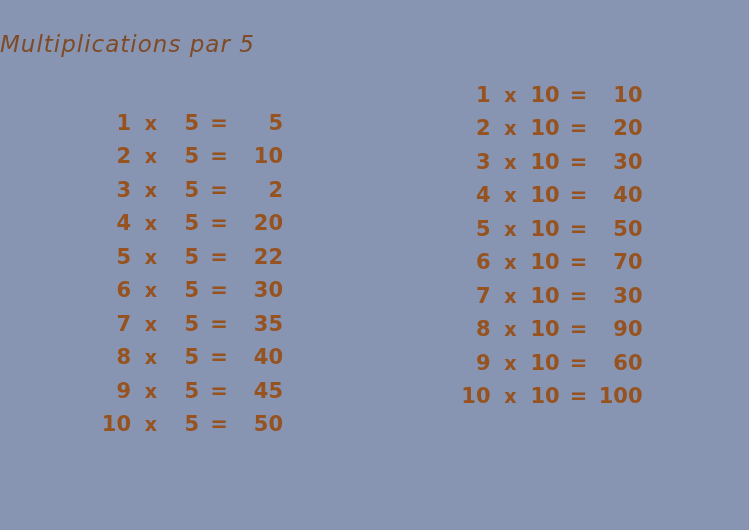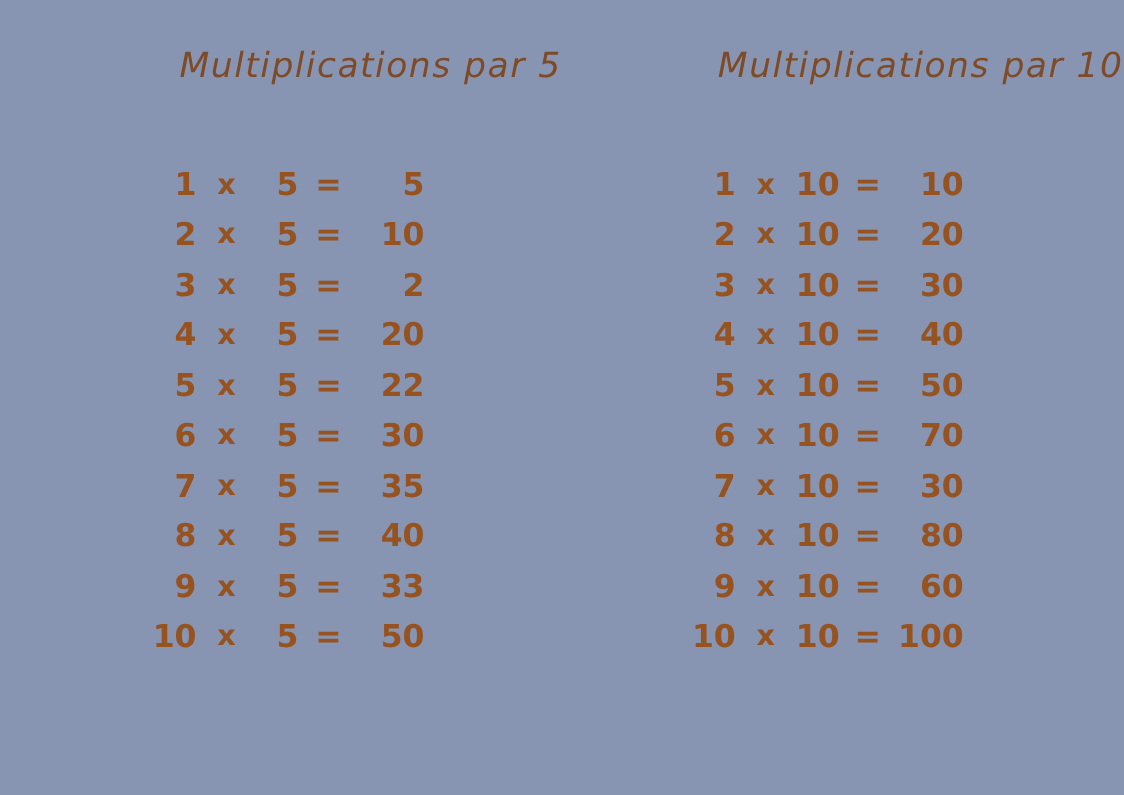--- a/index.html
+++ b/index.html
@@ -17,21 +17,21 @@
   .page {
     width: 749px;
     height: 530px;
     display: flex;
   }
   .col {
     width: 50%;
     padding-top: 30px;
   }
   .title {
-    text-align: right;
+    text-align: left;
     font-size: 23px;
     line-height: 28px;
     letter-spacing: 1px;
     color: var(--title-color);
     font-weight: normal;
     font-style: italic;
   }
   .rows {
     width: max-content;
     margin-top: 48px;
@@ -116,33 +116,32 @@
           <span class="cell c-op">x</span>
           <span class="cell c-b">5</span>
           <span class="cell c-eq">=</span>
           <span class="cell c-res">40</span>
         </div>
         <div class="row">
           <span class="cell c-a">9</span>
           <span class="cell c-op">x</span>
           <span class="cell c-b">5</span>
           <span class="cell c-eq">=</span>
-          <span class="cell c-res">33</span>
+          <span class="cell c-res">45</span>
         </div>
         <div class="row">
           <span class="cell c-a">10</span>
           <span class="cell c-op">x</span>
           <span class="cell c-b">5</span>
           <span class="cell c-eq">=</span>
           <span class="cell c-res">50</span>
         </div>
       </div>
   </div>
   <div class="col col-right">
-    <div class="title">Multiplications par 10</div>
     <div class="rows">
         <div class="row">
           <span class="cell c-a">1</span>
           <span class="cell c-op">x</span>
           <span class="cell c-b">10</span>
           <span class="cell c-eq">=</span>
           <span class="cell c-res">10</span>
         </div>
         <div class="row">
           <span class="cell c-a">2</span>
@@ -184,21 +183,21 @@
           <span class="cell c-op">x</span>
           <span class="cell c-b">10</span>
           <span class="cell c-eq">=</span>
           <span class="cell c-res">30</span>
         </div>
         <div class="row">
           <span class="cell c-a">8</span>
           <span class="cell c-op">x</span>
           <span class="cell c-b">10</span>
           <span class="cell c-eq">=</span>
-          <span class="cell c-res">80</span>
+          <span class="cell c-res">90</span>
         </div>
         <div class="row">
           <span class="cell c-a">9</span>
           <span class="cell c-op">x</span>
           <span class="cell c-b">10</span>
           <span class="cell c-eq">=</span>
           <span class="cell c-res">60</span>
         </div>
         <div class="row">
           <span class="cell c-a">10</span>

